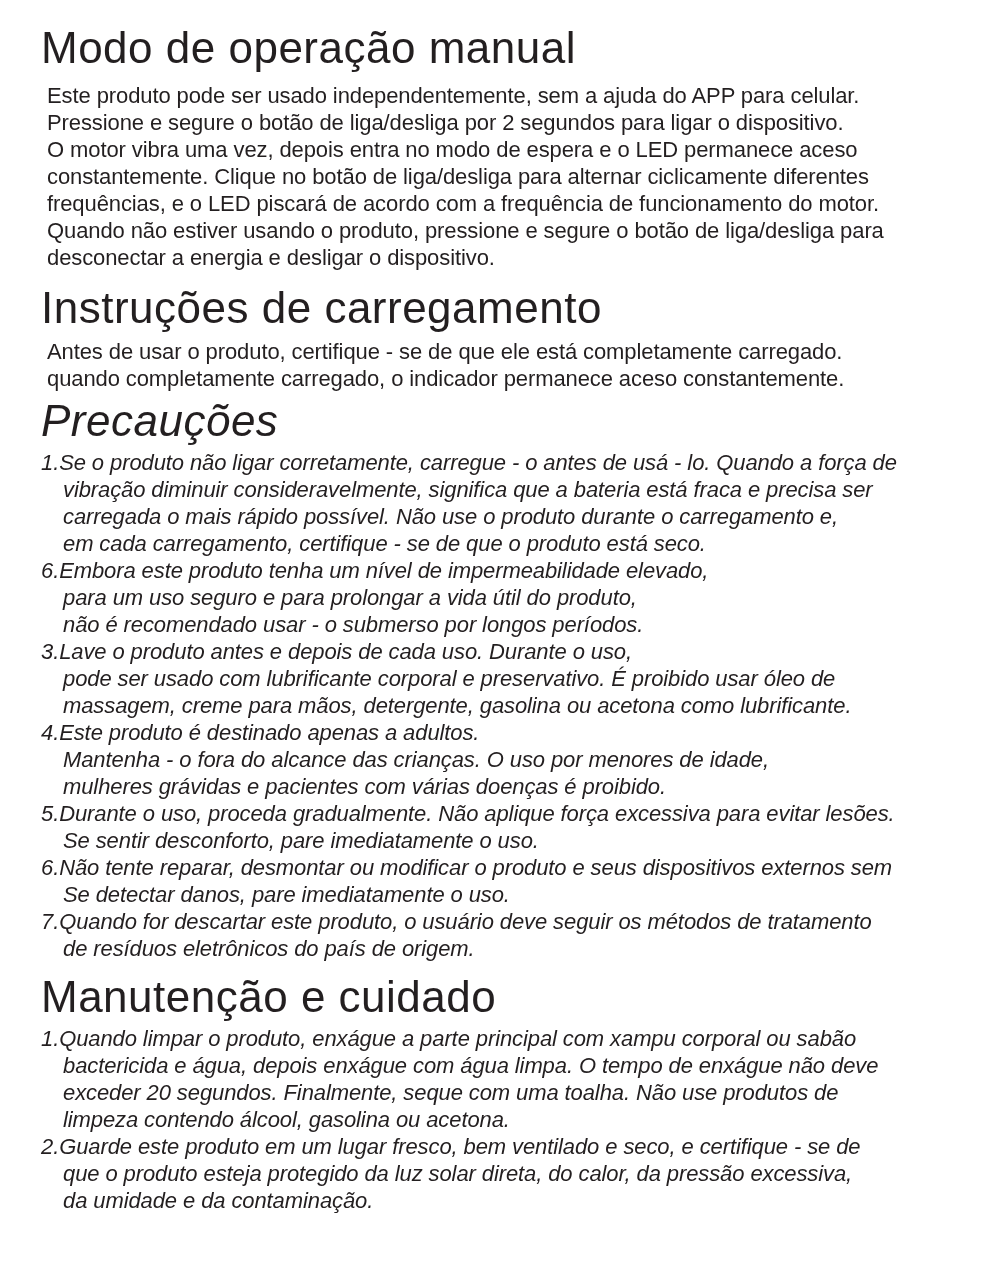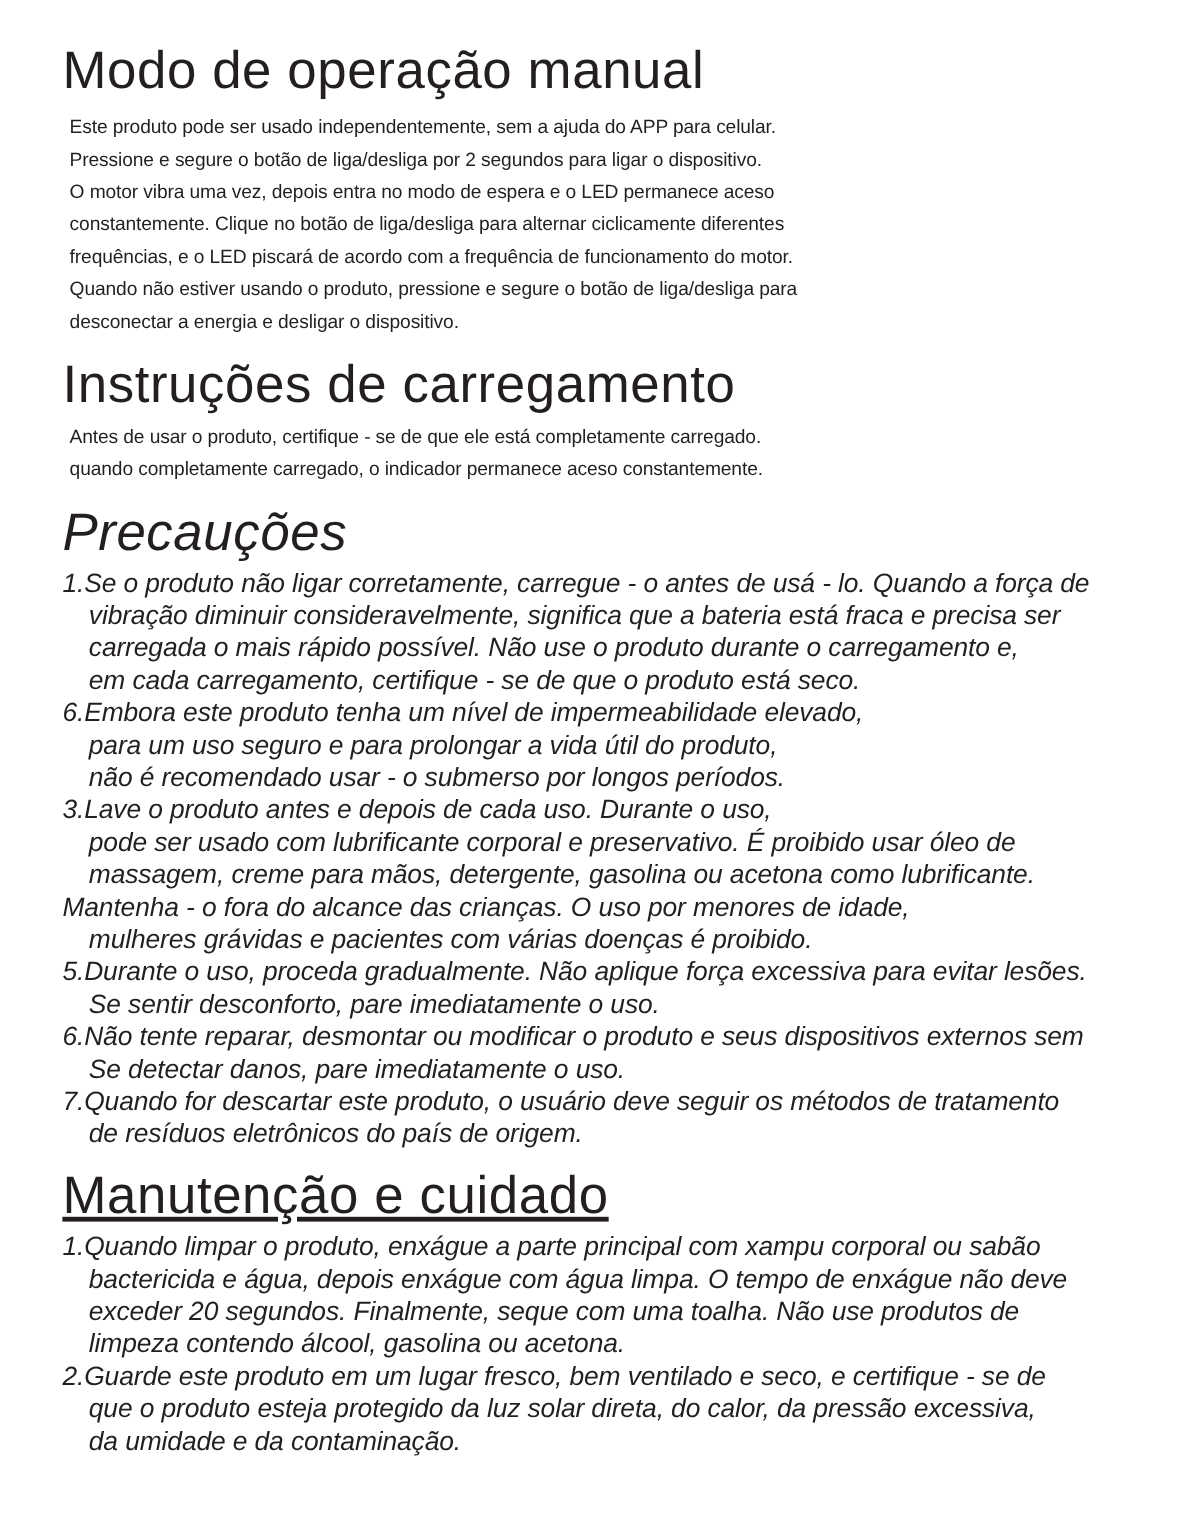--- a/index.html
+++ b/index.html
@@ -11,37 +11,37 @@
     overflow: hidden;
   }
   .page {
     box-sizing: border-box;
     width: 1000px;
     height: 1267px;
     padding: 20px 28px 0 40px;
     font-family: "Liberation Sans", "DejaVu Sans", sans-serif;
     color: #231f20;
   }
-  .section { margin: 12px; }
+  .section { margin: 1px; }
   .heading {
     font-size: 44px;
     font-weight: 400;
     line-height: 53px;
     margin: 0;
     letter-spacing: 0.5px;
     color: #231f20;
     white-space: nowrap;
   }
   .heading-manual { margin-top: 0; }
   .heading-charging { margin-top: 10px; }
   .heading-precautions { margin-top: 2px; font-style: italic; }
-  .heading-maintenance { margin-top: 8px; text-decoration: underline; }
+  .heading-maintenance { margin-top: 8px; }
   .para { margin-top: 8px; padding-left: 6px; }
   .para .line {
-    font-size: 16px;
+    font-size: 22px;
     line-height: 27px;
     letter-spacing: -0.1px;
     white-space: nowrap;
   }
   .para-charging { margin-top: 4px; }
   .list { margin-top: 2px; padding-left: 0; }
   .list-item .line {
     font-size: 22px;
     line-height: 27px;
     letter-spacing: -0.1px;
@@ -91,20 +91,21 @@
           <div class="line">6.Embora este produto tenha um nível de impermeabilidade elevado,</div>
           <div class="line">para um uso seguro e para prolongar a vida útil do produto,</div>
           <div class="line">não é recomendado usar - o submerso por longos períodos.</div>
         </div>
       <div class="list-item">
           <div class="line">3.Lave o produto antes e depois de cada uso. Durante o uso,</div>
           <div class="line">pode ser usado com lubrificante corporal e preservativo. É proibido usar óleo de</div>
           <div class="line">massagem, creme para mãos, detergente, gasolina ou acetona como lubrificante.</div>
         </div>
       <div class="list-item">
+          <div class="line">4.Este produto é destinado apenas a adultos.</div>
           <div class="line">Mantenha - o fora do alcance das crianças. O uso por menores de idade,</div>
           <div class="line">mulheres grávidas e pacientes com várias doenças é proibido.</div>
         </div>
       <div class="list-item">
           <div class="line">5.Durante o uso, proceda gradualmente. Não aplique força excessiva para evitar lesões.</div>
           <div class="line">Se sentir desconforto, pare imediatamente o uso.</div>
         </div>
       <div class="list-item">
           <div class="line">6.Não tente reparar, desmontar ou modificar o produto e seus dispositivos externos sem</div>
           <div class="line">Se detectar danos, pare imediatamente o uso.</div>

